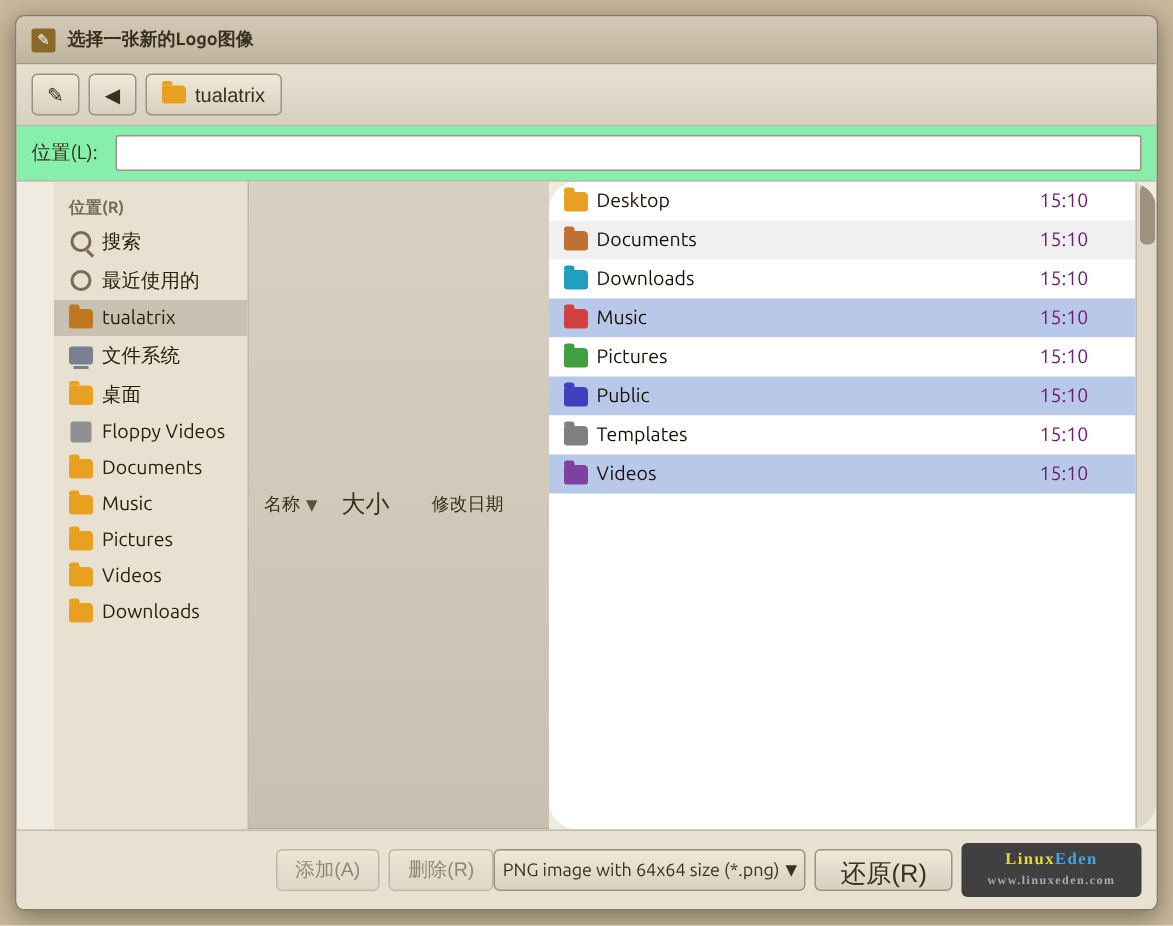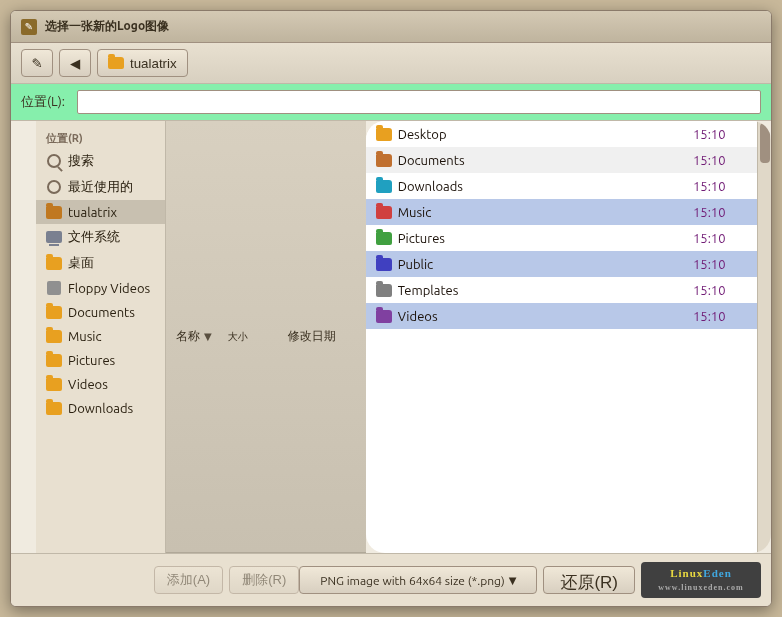--- a/index.html
+++ b/index.html
@@ -264,21 +264,21 @@
       font-size: 12px;
       color: #3a3020;
       display: flex;
       align-items: center;
       gap: 4px;
       cursor: pointer;
     }
     .file-col-size {
       width: 60px;
       padding: 4px 6px;
-      font-size: 10px;
+      font-size: 16px;
       color: #3a3020;
       cursor: pointer;
     }
     .file-col-date {
       width: 70px;
       padding: 4px 6px;
       font-size: 12px;
       color: #3a3020;
       cursor: pointer;
     }
@@ -369,21 +369,21 @@
     }
     .bottom-right {
       display: flex;
       align-items: center;
       gap: 6px;
     }
     .filter-select {
       background: linear-gradient(to bottom, #f0e8d8, #d8cfc0);
       border: 1px solid #a09080;
       border-radius: 4px;
-      padding: 4px 20px;
+      padding: 4px 5px;
       font-size: 12px;
       color: #3a3020;
       height: 28px;
       display: flex;
       align-items: center;
       gap: 4px;
       cursor: pointer;
       min-width: 200px;
     }
     .filter-select-arrow {

